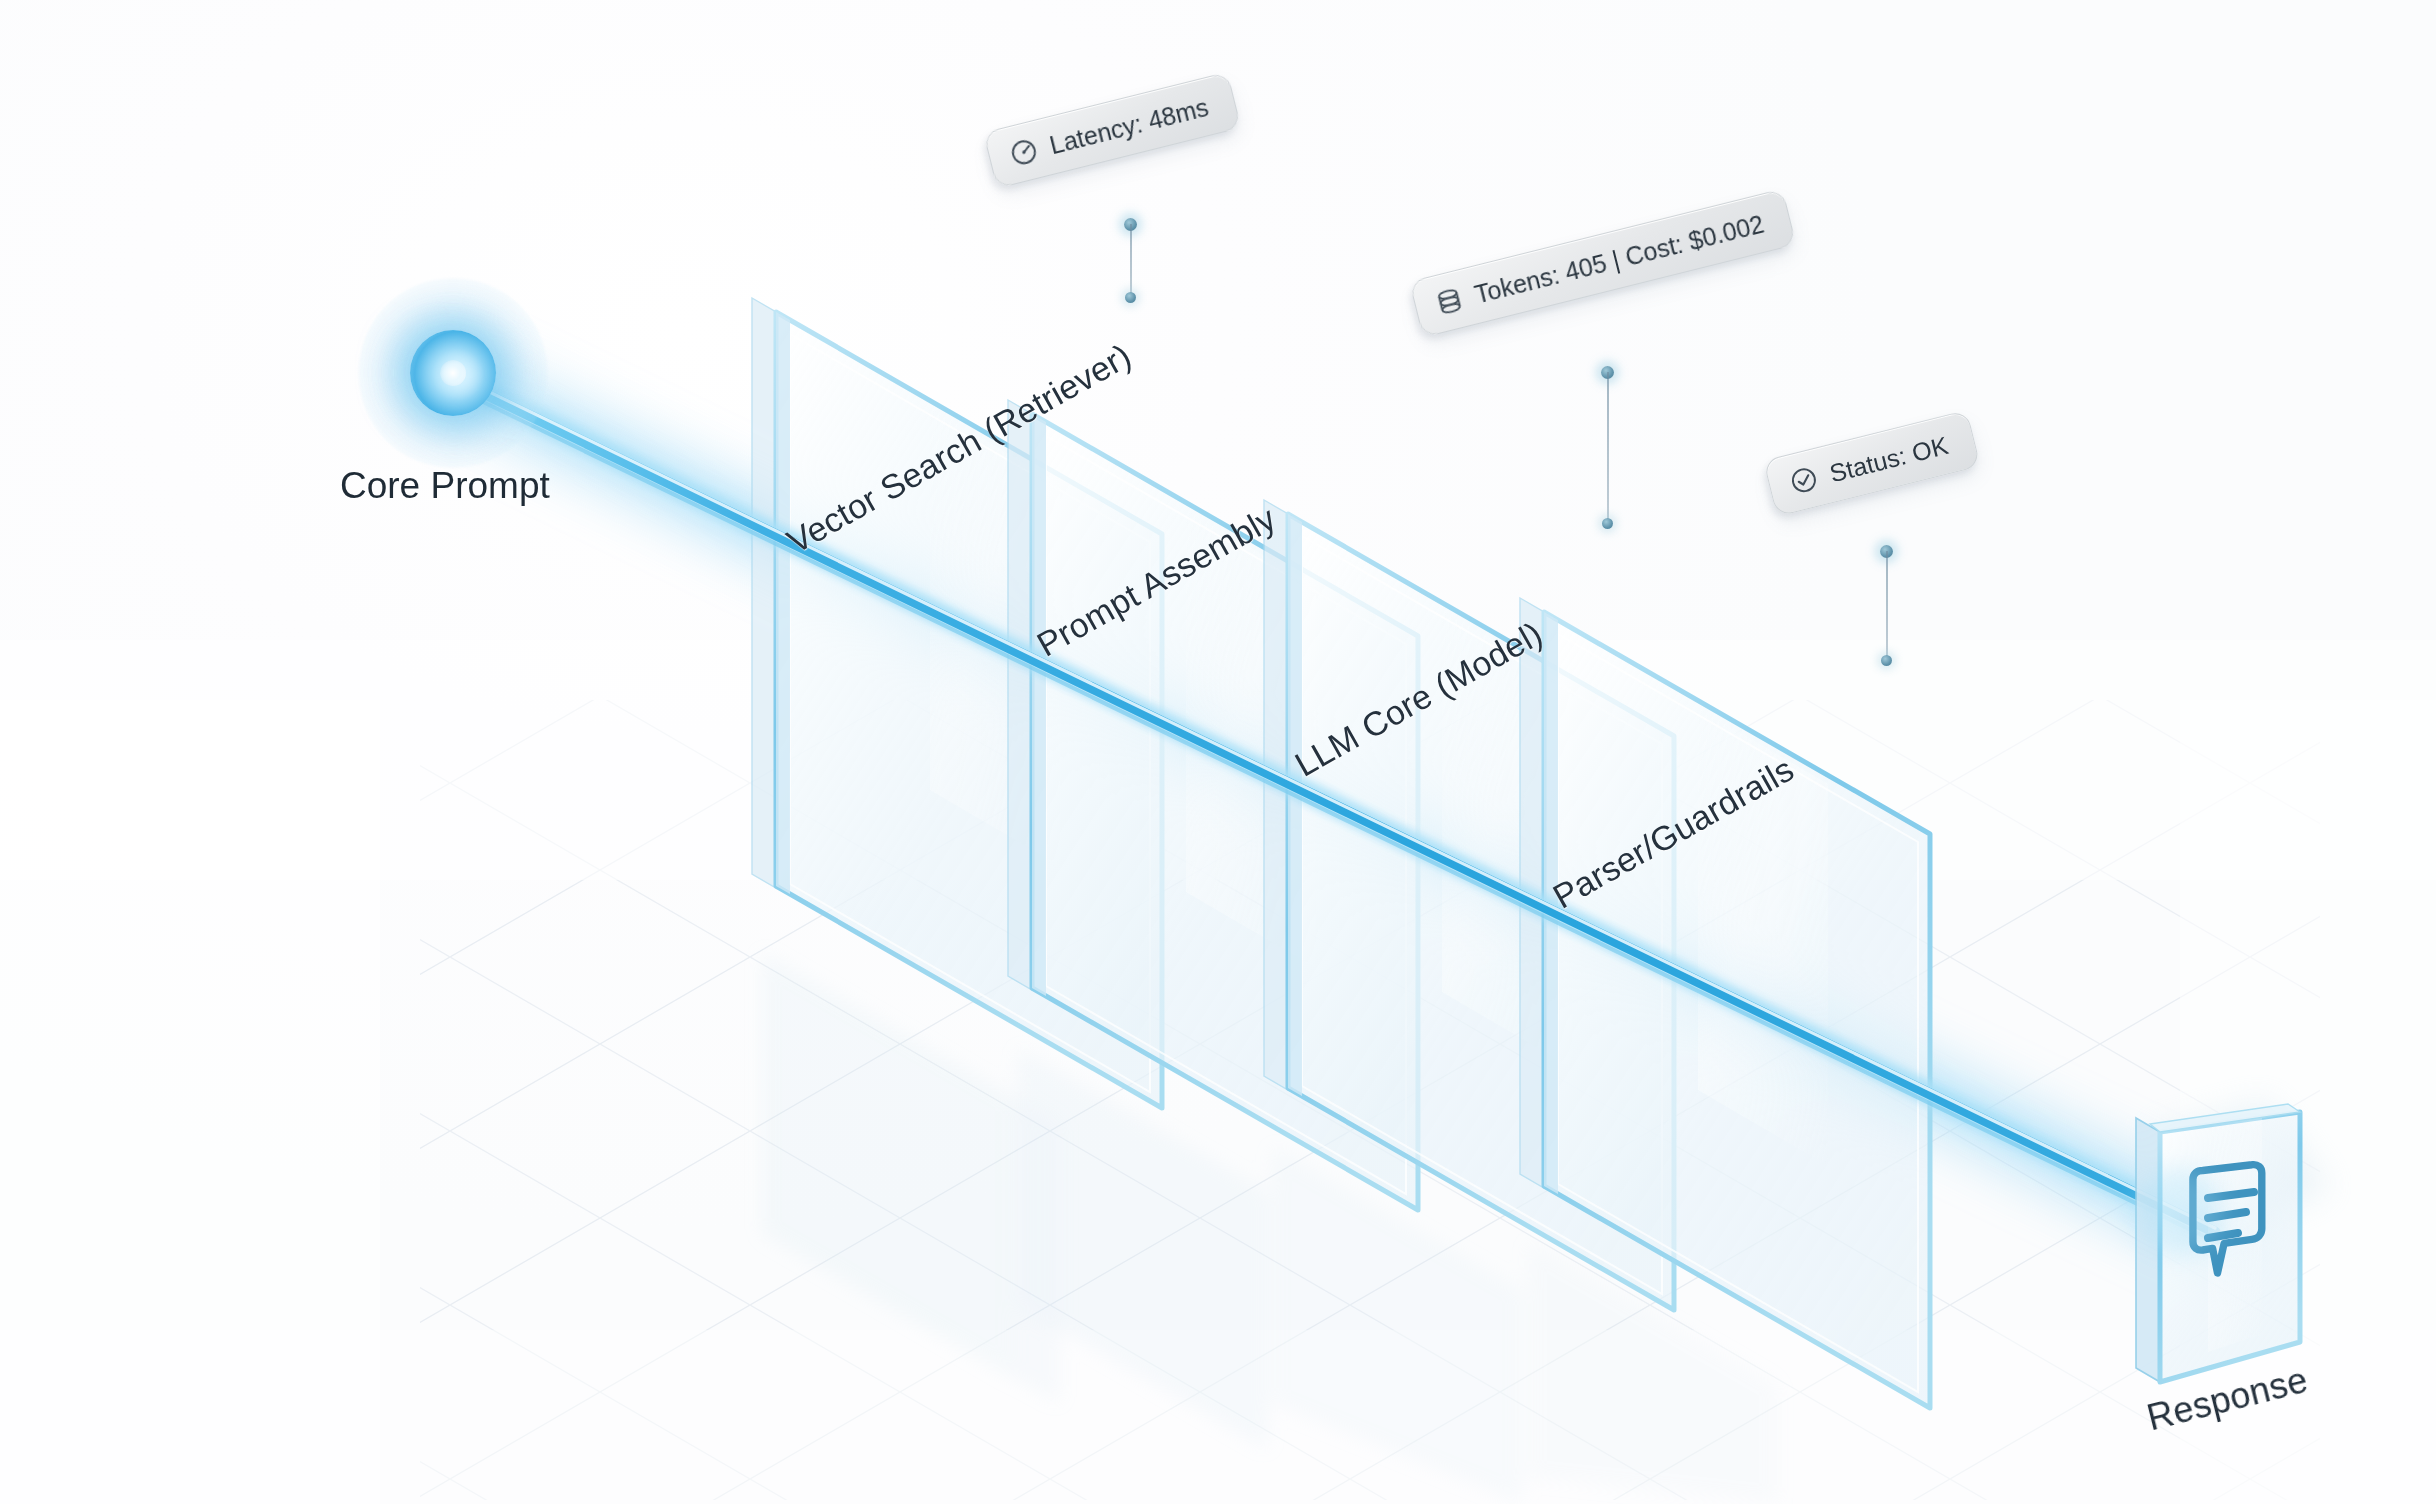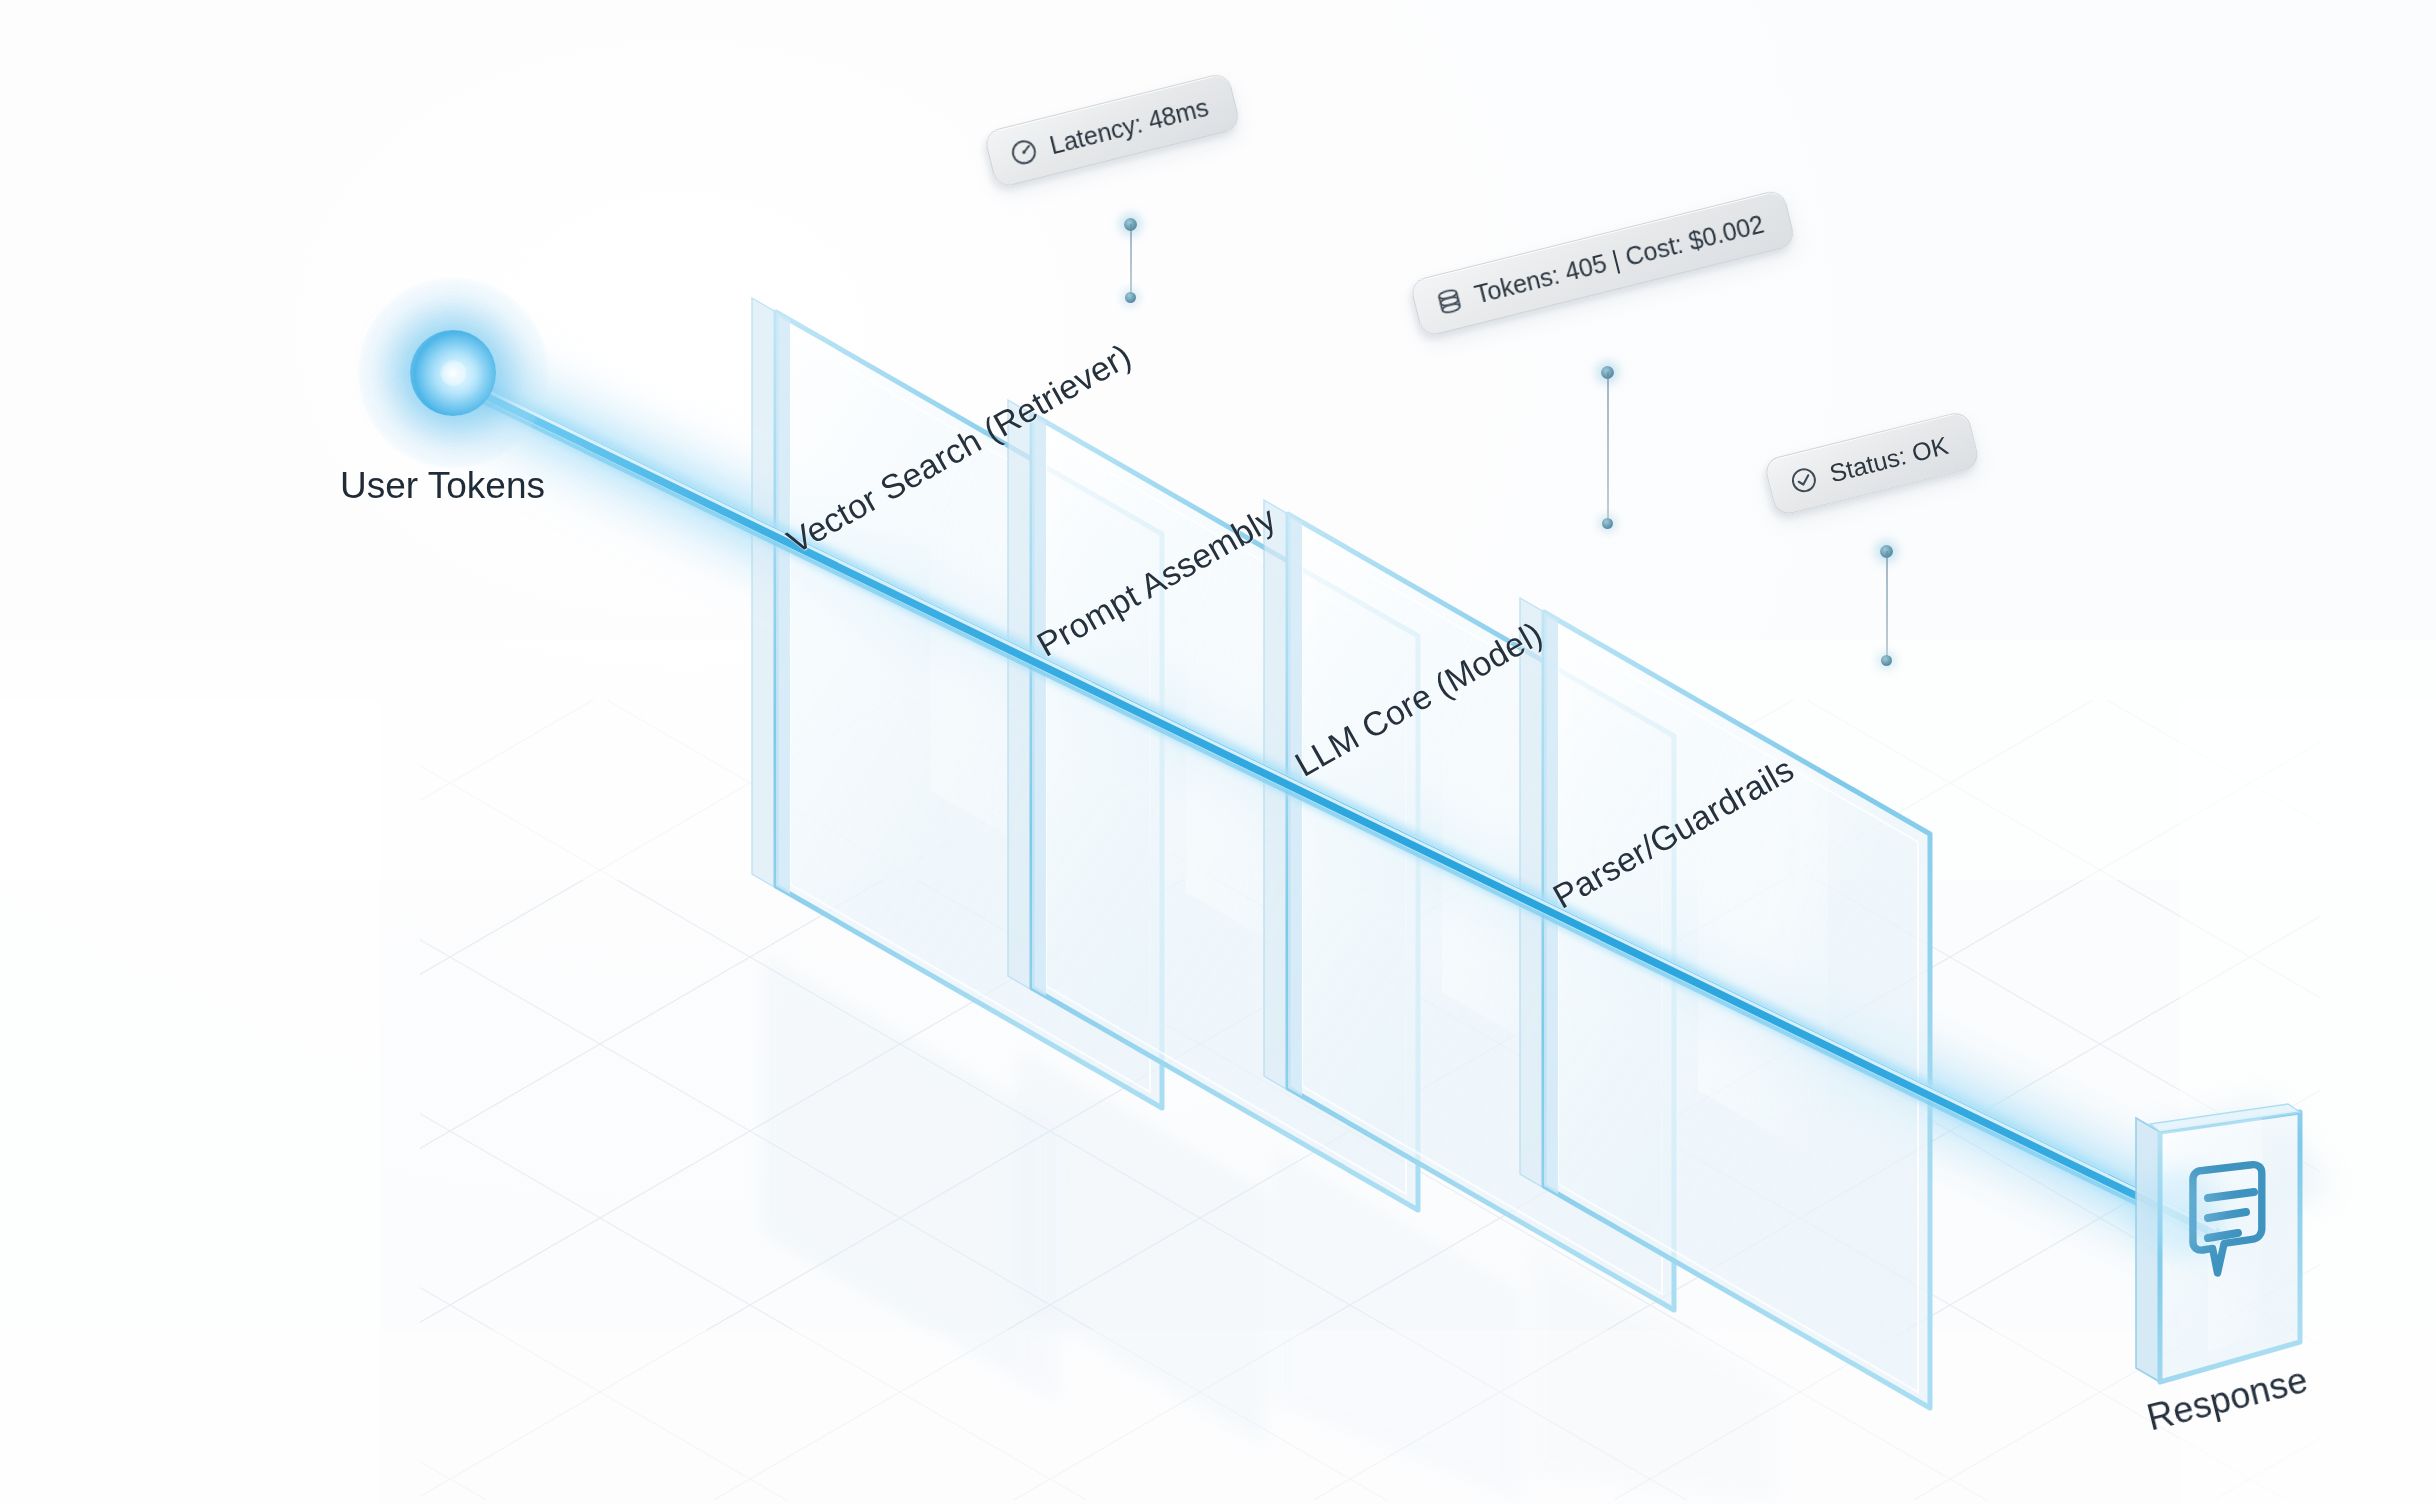--- a/index.html
+++ b/index.html
@@ -253,21 +253,21 @@
 
     <circle cx="2178" cy="1212" r="44" fill="#a9e0f8" opacity="0.30" filter="url(#beamBlurMid)"></circle>
   </svg>
 
   <div id="orb" style="left:358px; top:278px; width:190px; height:190px;">
     <div class="halo"></div>
     <div class="core"></div>
     <div class="spark"></div>
   </div>
 
-  <div class="nodelabel" style="left:340px; top:465px;">User Tokens</div>
+  <div class="nodelabel" style="left:340px; top:465px;">Core Prompt</div>
 
   <div class="layerlabel" style="left:790px; top:525px; transform: rotate(-29.5deg);">Vector Search (Retriever)</div>
 
   <div class="layerlabel" style="left:1040px; top:628px; transform: rotate(-29.5deg);">Prompt Assembly</div>
 
   <div class="layerlabel" style="left:1298px; top:748px; transform: rotate(-29.5deg);">LLM Core (Model)</div>
 
   <div class="layerlabel" style="left:1556px; top:880px; transform: rotate(-29.5deg);">Parser/Guardrails</div>
 
   <div class="layerlabel" style="left:2148px; top:1398px; transform: rotate(-14deg); font-size:36px;">Response</div>

